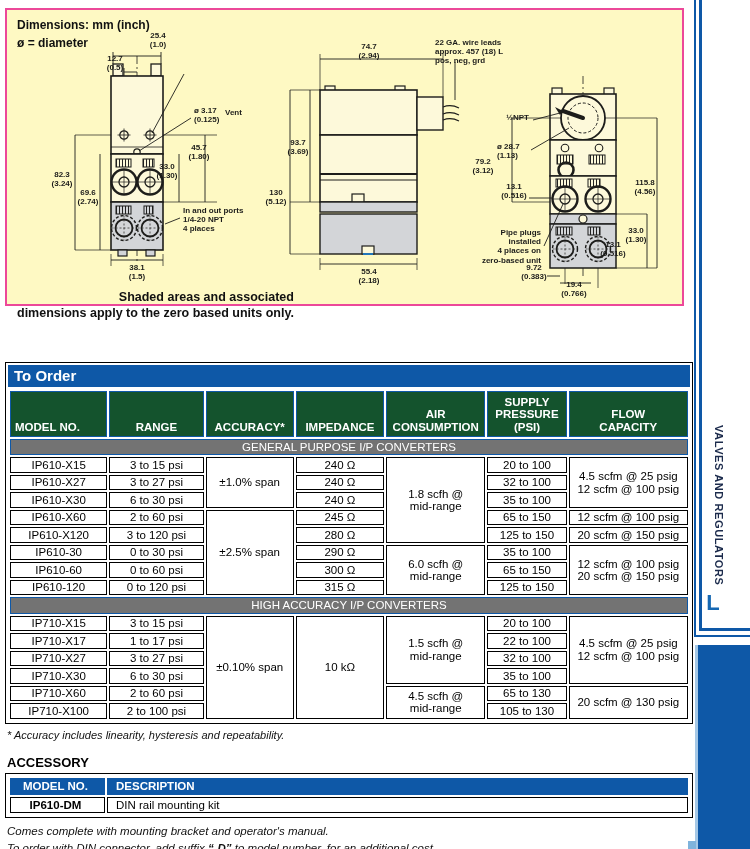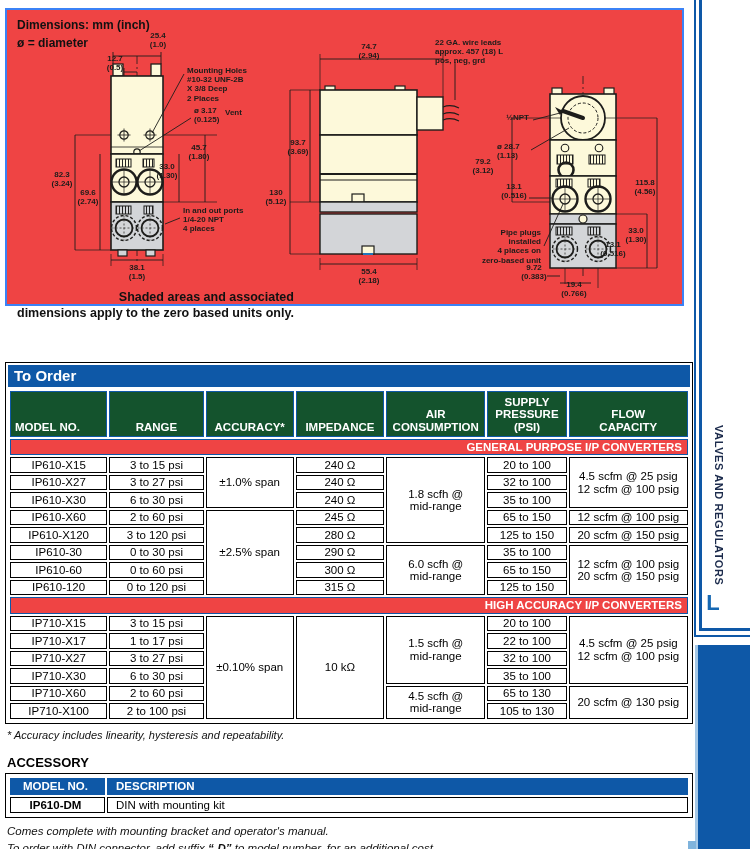--- a/index.html
+++ b/index.html
@@ -1,21 +1,21 @@
 <!DOCTYPE html>
 <html><head>
 <meta charset="utf-8">
 <style>
   * { margin:0; padding:0; box-sizing:border-box; }
   html,body { background:#fff; width:750px; font-family:"Liberation Sans","DejaVu Sans",sans-serif; }
   .page { position:relative; width:750px; height:849px; background:#fff; overflow:hidden; }
 
   
   .panel { position:absolute; left:5px; top:8px; width:679px; height:298px;
-           background:#ef4444; border:2px solid #3b82f6; }
+           background:#fef9c3; border:2px solid #ec4899; }
   .panel svg { position:absolute; left:0; top:0; }
   .legend { position:absolute; left:10px; top:6px; font-size:12px; font-weight:bold; color:#111; line-height:1.5; }
   .shadednote { position:absolute; left:10px; top:280px; font-size:12.5px; font-weight:bold; color:#111;
                 line-height:1.25; white-space:pre-line;text-align:right; }
   .dlabel { position:absolute; font-size:8px; font-weight:bold; line-height:1.15; color:#1c1c1a;
             white-space:pre-line; text-align:center; }
   .ta-l { text-align:left; } .ta-r { text-align:right; }
 
   
   .main { position:absolute; left:5px; top:362px; width:688px; }
@@ -23,22 +23,22 @@
   .order-box { border:1.5px solid #000; background:#fff; padding:2px; }
   .order-title { background:#0e58a7; color:#fff; font-weight:bold; font-size:15px;
                  padding:2px 0 3px 6px; margin-bottom:2px; }
   table.spec { border-collapse:separate; border-spacing:2px; width:100%; table-layout:fixed; }
   table.spec td { border:1px solid #000; background:#fff; font-size:11.5px; color:#000;
                   text-align:center; vertical-align:middle; padding:0 2px; line-height:1.08;
                   overflow:hidden; }
   table.spec td.h { background:#14532d; color:#fff; border:1px solid #0e58a7; font-weight:bold;
                     vertical-align:bottom; height:46px; padding-bottom:3px; }
   table.spec td.h.first { text-align:left; padding-left:4px; }
-  table.spec tr.bar td { background:#ef4444; color:#fff; border:1px solid #0e58a7; font-weight:bold;
-                         text-align:right; padding:1px 5px; height:15px; }
+  table.spec tr.bar td { background:#737373; color:#fff; border:1px solid #0e58a7; font-weight:normal;
+                         text-align:center; padding:1px 5px; height:15px; }
   table.spec td.model { font-weight:normal; }
   table.spec tr.r td { height:15.5px; }
   .pre { white-space:pre-line; }
 
   .footnote { font-size:11px; font-style:italic; color:#111; margin:5px 0 0 2px; }
   .acc-head { font-size:13px; font-weight:bold; color:#000; margin:14px 0 3px 2px; }
   .acc-box { border:1.5px solid #000; background:#fff; padding:2px; }
   table.acc { border-collapse:separate; border-spacing:2px; width:100%; table-layout:fixed; }
   table.acc td { font-size:11.5px; padding:1px 4px; }
   table.acc td.h { background:#0e58a7; color:#fff; font-weight:bold; border:1px solid #0e58a7;
@@ -214,24 +214,20 @@
 
     <div class="legend">
       <div>Dimensions: mm (inch)</div>
       <div>ø = diameter</div>
     </div>
 
     <div class="dlabel" style="left:137px;top:21px;width:28px">25.4
 (1.0)</div>
     <div class="dlabel" style="left:95px;top:44px;width:26px">12.7
 (0.5)</div>
-    <div class="dlabel ta-l" style="left:180px;top:56px;width:70px">Mounting Holes
-#10-32 UNF-2B
-X 3/8 Deep
-2 Places</div>
     <div class="dlabel ta-l" style="left:187px;top:96px;width:30px">ø 3.17
 (0.125)</div>
     <div class="dlabel ta-l" style="left:218px;top:98px;width:22px">Vent</div>
     <div class="dlabel" style="left:178px;top:133px;width:28px">45.7
 (1.80)</div>
     <div class="dlabel" style="left:146px;top:152px;width:28px">33.0
 (1.30)</div>
     <div class="dlabel" style="left:42px;top:160px;width:26px">82.3
 (3.24)</div>
     <div class="dlabel" style="left:68px;top:178px;width:26px">69.6
@@ -428,21 +424,21 @@
             <col style="width:95px">
             <col>
           </colgroup>
         <tbody>
           <tr>
             <td class="h c">MODEL NO.</td>
             <td class="h">DESCRIPTION</td>
           </tr>
           <tr>
             <td class="d model">IP610-DM</td>
-            <td class="d">DIN with mounting kit</td>
+            <td class="d">DIN rail mounting kit</td>
           </tr>
         </tbody>
       </table>
     </div>
 
     <div class="notes">
       <p><span>Comes complete with mounting bracket and operator's manual.</span></p>
       <p><span>To order with DIN connector, add suffix </span><b>“-D”</b><span> to model number, for an additional cost.</span></p>
 
     </div>

